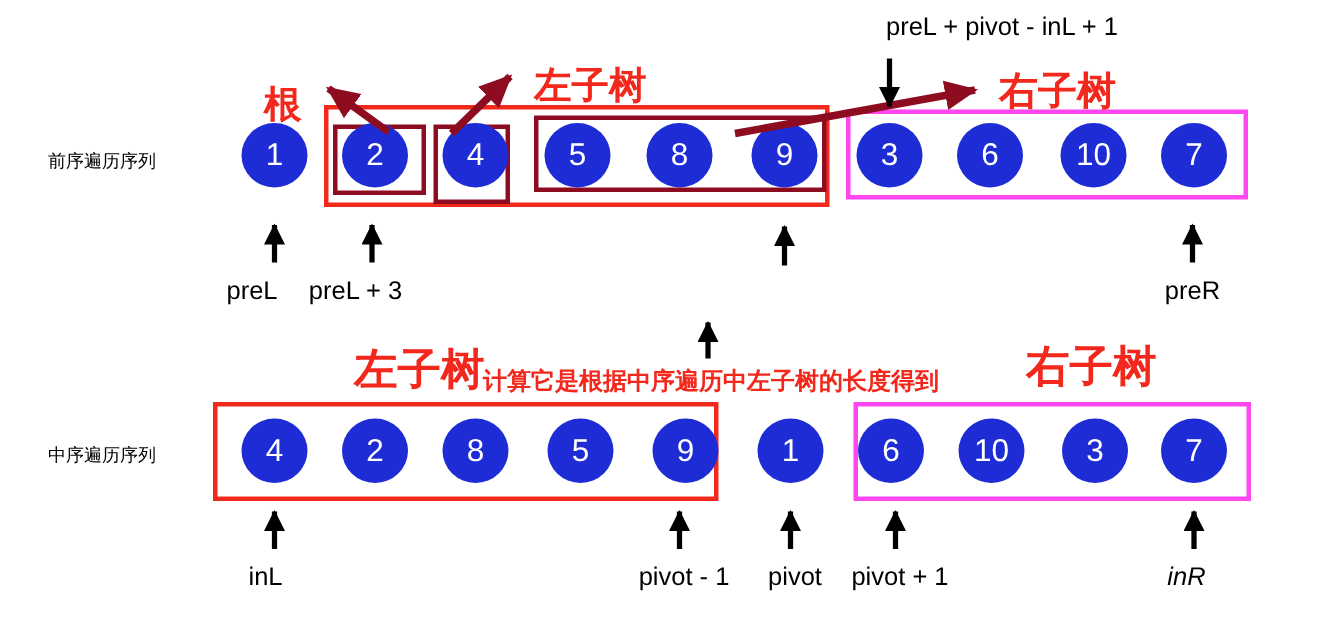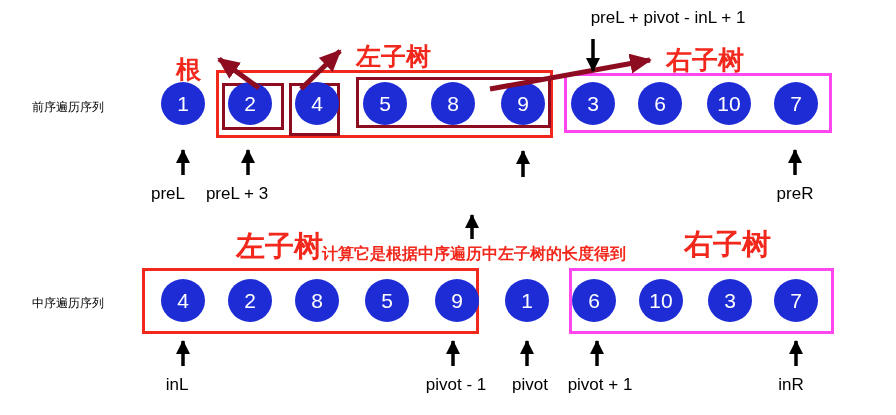--- a/index.html
+++ b/index.html
@@ -83,21 +83,21 @@
 
   <div class="black-label" style="left:168px;top:184px;">preL</div>
   <div class="black-label" style="left:237px;top:184px;">preL + 3</div>
   <div class="black-label" style="left:795px;top:184px;">preR</div>
   <div class="black-label" style="left:668px;top:8px;text-align:right;">preL + pivot - inL + 1</div>
 
   <div class="black-label" style="left:177px;top:375px;">inL</div>
   <div class="black-label" style="left:440px;top:375px;margin-left:16px;">pivot - 1</div>
   <div class="black-label" style="left:530px;top:375px;">pivot</div>
   <div class="black-label" style="left:600px;top:375px;">pivot + 1</div>
-  <div class="black-label" style="left:791px;top:375px;">inR</div>
+  <div class="black-label" style="left:791px;top:375px;font-style:italic;">inR</div>
 
   <svg class="overlay" width="896" height="415" viewBox="0 0 896 415">
     <defs>
       <marker id="mk" markerUnits="userSpaceOnUse" markerWidth="15" markerHeight="15" refX="13" refY="7" orient="auto">
         <path d="M0,0 L14,7 L0,14 Z" fill="#000"></path>
       </marker>
       <marker id="mr" markerUnits="userSpaceOnUse" markerWidth="23" markerHeight="21" refX="20" refY="10" orient="auto">
         <path d="M0,0 L22,10 L0,20 Z" style="fill:var(--dark-red,#8e0c20);"></path>
       </marker>
     </defs>

